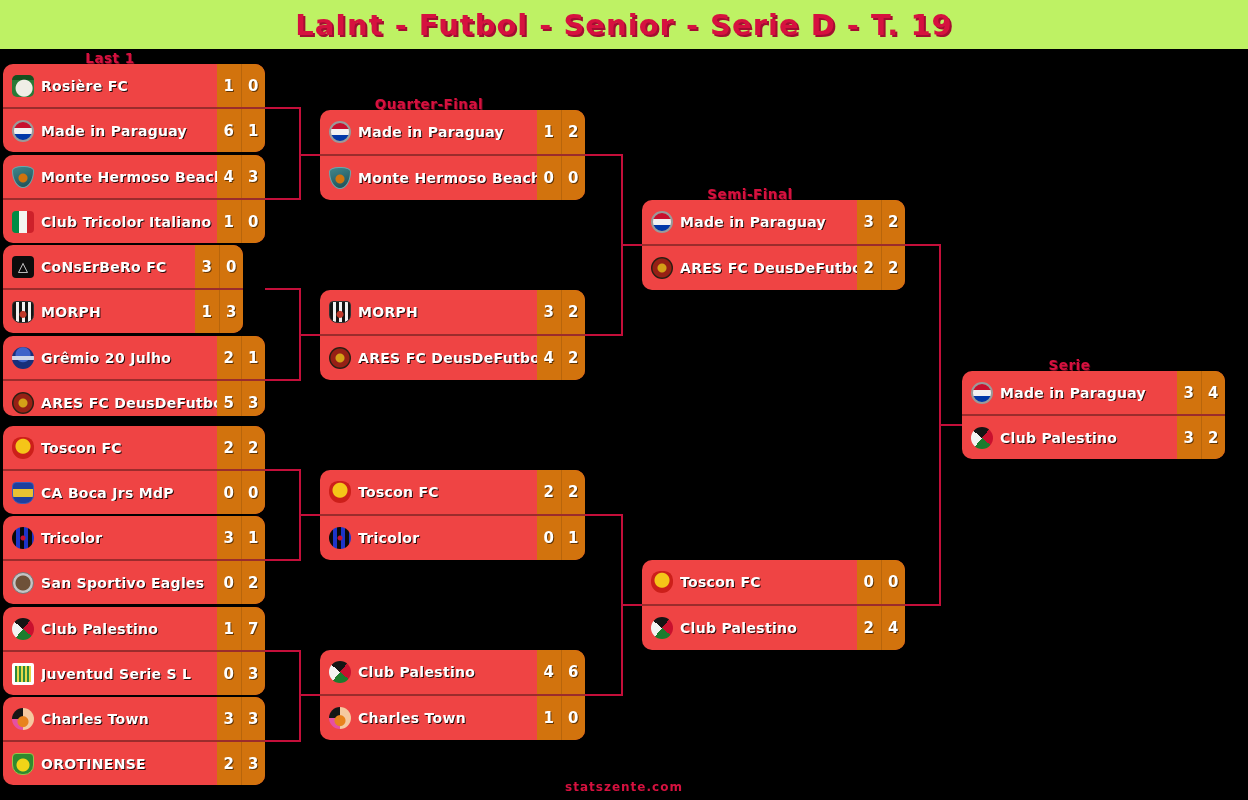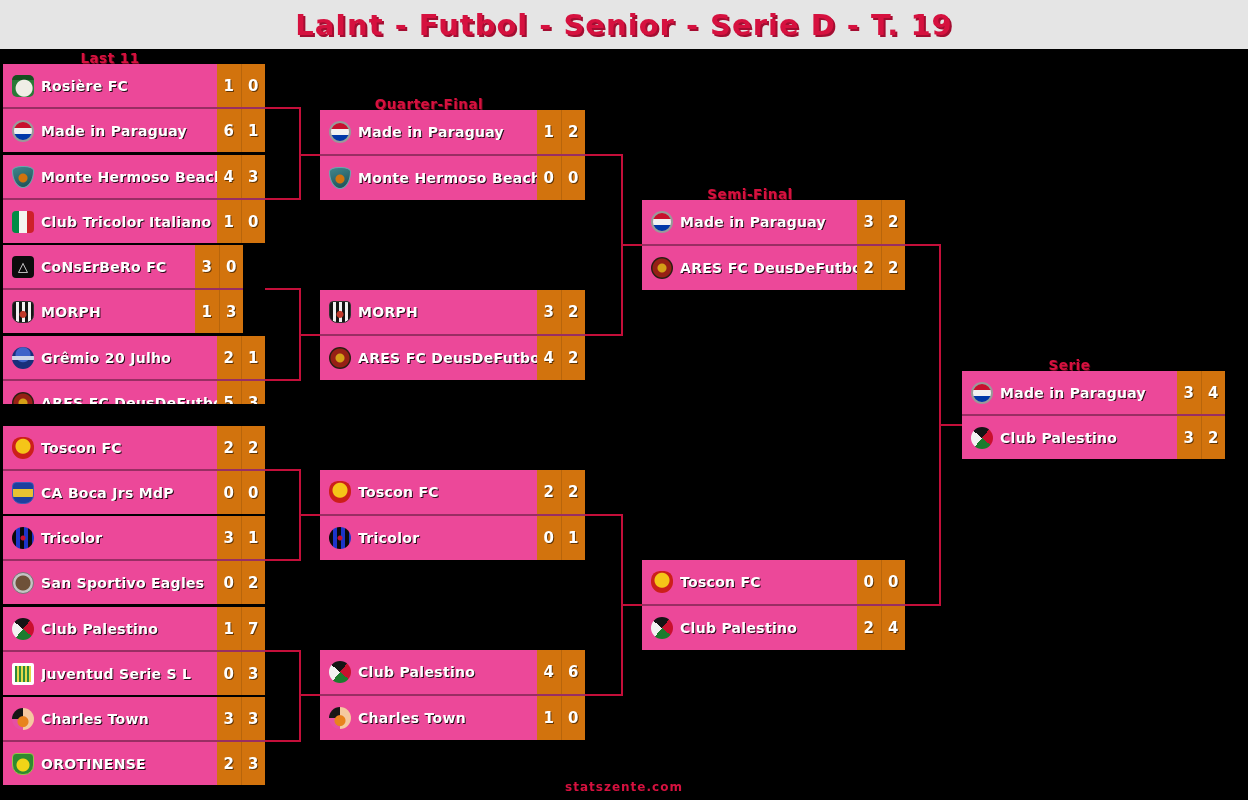--- a/index.html
+++ b/index.html
@@ -1,26 +1,26 @@
 <!DOCTYPE html>
 <html><head>
 <meta charset="utf-8">
 <style>
   html,body{margin:0;padding:0}
   body{
     width:1248px;height:800px;background:#000;position:relative;overflow:hidden;
     font-family:"DejaVu Sans","Liberation Sans",sans-serif;
   }
-  .header{position:absolute;left:0;top:0;width:1248px;height:49px;background:#e5e5e5;
+  .header{position:absolute;left:0;top:0;width:1248px;height:49px;background:#bef264;
     display:flex;align-items:center;justify-content:center}
   .title{font-weight:bold;font-size:29px;color:#d6113f;letter-spacing:1px;
     text-shadow:2px 2px 0 #a30d31;white-space:nowrap}
   .round-label{position:absolute;font-weight:bold;font-size:13.5px;color:#d6113f;
     text-align:center;text-shadow:1px 1px 0 #70091f;letter-spacing:.5px}
-  .match{position:absolute;background:#ec4899;border-radius:0;overflow:hidden}
+  .match{position:absolute;background:#ef4444;border-radius:10px;overflow:hidden}
   .trow{position:relative;height:43px;display:flex;align-items:center}
   .trow.h44{height:44px}
   .divider{height:2px;background:rgba(0,0,0,.35)}
   .badge{width:22px;height:22px;margin:0 7px 0 9px;flex:none;box-sizing:border-box}
   .tname{color:#fff;font-weight:bold;font-size:14px;letter-spacing:.3px;
     text-shadow:1px 1px 0 rgba(0,0,0,.85);white-space:nowrap;overflow:hidden;padding-right:4px}
   .scores{position:absolute;right:0;top:0;height:100%;width:48px;background:#d2730d;display:flex}
   .scell{width:24px;display:flex;align-items:center;justify-content:center;color:#fff;
     font-weight:bold;font-size:15px;text-shadow:1px 1px 0 rgba(0,0,0,.55)}
   .scell + .scell{border-left:1px solid rgba(0,0,0,.12)}
@@ -58,21 +58,21 @@
     <path d="M265 108 H301 M265 199 H301 M300 107 V200 M300 155 H320"></path>
     <path d="M265 289 H301 M265 380 H301 M300 288 V381 M300 335 H320"></path>
     <path d="M265 470 H301 M265 560 H301 M300 469 V561 M300 515 H320"></path>
     <path d="M265 651 H301 M265 741 H301 M300 650 V742 M300 695 H320"></path>
     <path d="M585 155 H623 M585 335 H623 M622 154 V336 M622 245 H642"></path>
     <path d="M585 515 H623 M585 695 H623 M622 514 V696 M622 605 H642"></path>
     <path d="M905 245 H941 M905 605 H941 M940 244 V606 M940 425 H962"></path>
   </g>
 </svg>
 
-<div class="round-label" style="left:3px;top:50px;width:214px">Last 11</div>
+<div class="round-label" style="left:3px;top:50px;width:214px">Last 1</div>
 <div class="round-label" style="left:320px;top:96px;width:218px">Quarter-Final</div>
 <div class="round-label" style="left:642px;top:186px;width:216px">Semi-Final</div>
 <div class="round-label" style="left:962px;top:357px;width:215px">Serie</div>
 
 <div class="match" style="left:3px;top:64px;width:262px;height:88px">
   <div class="trow">
     <span class="badge i-rosiere"></span>
     <span class="tname">Rosière FC</span>
     <div class="scores">
       <span class="scell">1</span>
@@ -123,21 +123,21 @@
   <div class="trow">
     <span class="badge i-morph"></span>
     <span class="tname">MORPH</span>
     <div class="scores">
       <span class="scell">1</span>
       <span class="scell">3</span>
     </div>
   </div>
 </div>
 
-<div class="match" style="left:3px;top:336px;width:262px;height:68px">
+<div class="match" style="left:3px;top:336px;width:262px;height:80px">
   <div class="trow">
     <span class="badge i-gremio"></span>
     <span class="tname">Grêmio 20 Julho</span>
     <div class="scores">
       <span class="scell">2</span>
       <span class="scell">1</span>
     </div>
   </div>
   <div class="divider"></div>
   <div class="trow">

